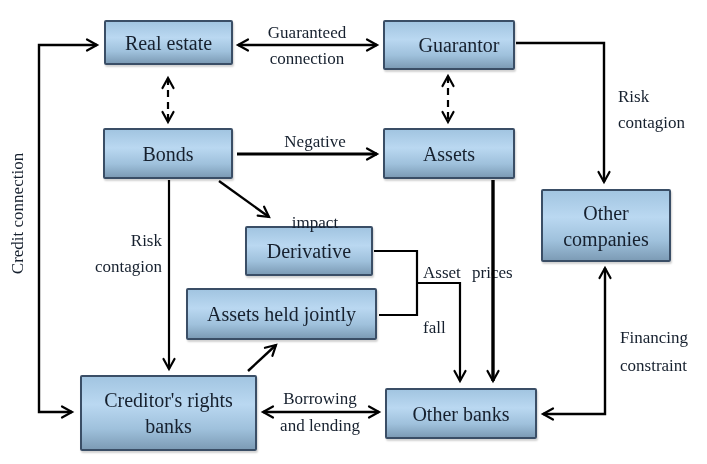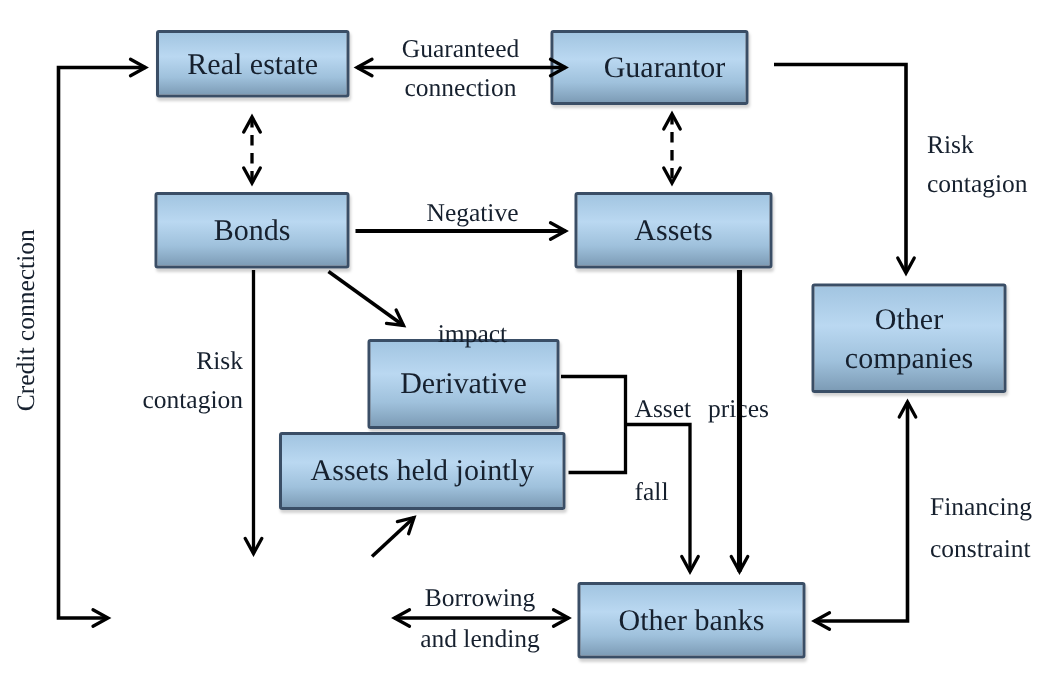--- a/index.html
+++ b/index.html
@@ -44,33 +44,35 @@
   }
   .wire{fill:none;stroke:#000;}
 </style>
 </head>
 <body>
 
 <div id="stage">
 
   <div class="node" style="left:104px;top:20px;width:129px;height:45px;">Real estate</div>
 
-  <div class="node" style="left:367px;top:20px;width:132px;height:50px;padding-left:20px;">Guarantor</div>
+  <div class="node" style="left:383px;top:20px;width:132px;height:50px;padding-left:20px;">Guarantor</div>
 
   <div class="node" style="left:103px;top:128px;width:130px;height:51px;">Bonds</div>
 
   <div class="node" style="left:383px;top:128px;width:132px;height:51px;">Assets</div>
 
-  <div class="node" style="left:245px;top:226px;width:128px;height:60px;">Derivative</div>
+  <div class="node" style="left:245px;top:226px;width:128px;height:50px;">Derivative</div>
 
   <div class="node" style="left:186px;top:288px;width:191px;height:52px;">Assets held jointly</div>
 
   <div class="node" style="left:541px;top:189px;width:130px;height:73px;">Other
 companies</div>
 
+  <div class="node" style="left:80px;top:375px;width:177px;height:76px;">Creditor's rights
+banks</div>
 
   <div class="node" style="left:385px;top:388px;width:152px;height:51px;">Other banks</div>
 
   <div class="elabel" id="credit-label" style="left:-68px;top:205px;">Credit connection</div>
 
   <div class="elabel center" style="left:237px;top:24px;width:140px;">Guaranteed</div>
   <div class="elabel center" style="left:237px;top:50px;width:140px;">connection</div>
 
   <div class="elabel center" style="left:245px;top:133px;width:140px;">Negative</div>
   <div class="elabel center" style="left:245px;top:178px;width:140px;margin-top:36px;">impact</div>

